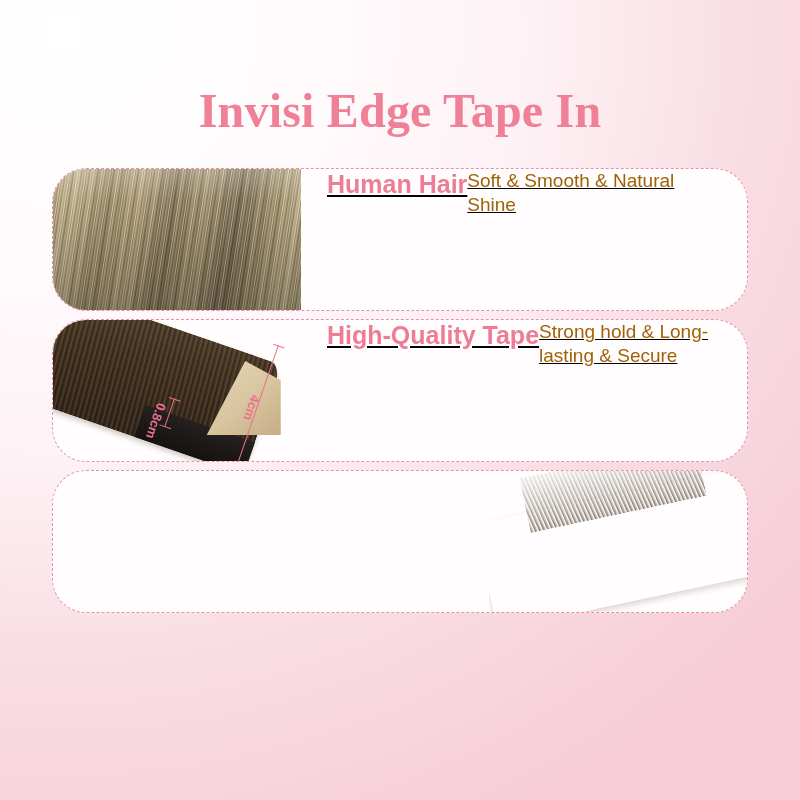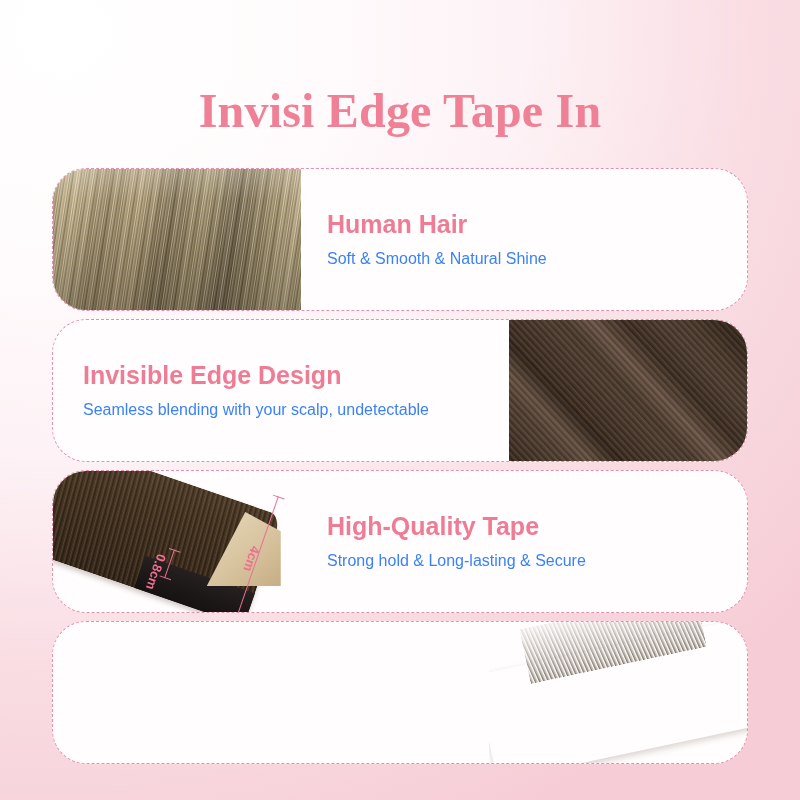--- a/index.html
+++ b/index.html
@@ -53,37 +53,37 @@
     display: flex;
     align-items: stretch;
   }
   .card.img-right { flex-direction: row; }
   .card.img-left  { flex-direction: row; }
 
   
   .card-text {
     flex: 1 1 auto;
     display: flex;
-    flex-direction: column;
-    justify-content: center;
+    flex-direction: row;
     padding: 0 26px;
+    text-decoration: underline;
   }
   .card-text.pad-left-img { padding-left: 30px; }
 
   .card-heading {
     color: #ef7c95;
     font-weight: bold;
     font-size: 25px;
     line-height: 1.25;
     margin-bottom: 9px;
     white-space: nowrap;
   }
   .card-sub {
-    color: #3b82f6;
-    font-size: 16px;
+    color: #a16207;
+    font-size: 19px;
     line-height: 1.28;
     max-width: 430px;
   }
 
   
   .img-pane {
     position: relative;
     flex: 0 0 auto;
     overflow: hidden;
   }
@@ -261,27 +261,20 @@
 <div class="cards">
 
   <div class="card img-left">
     <div class="img-pane pane-blonde"></div>
     <div class="card-text">
       <div class="card-heading">Human Hair</div>
       <div class="card-sub">Soft &amp; Smooth &amp; Natural Shine</div>
     </div>
   </div>
 
-  <div class="card img-right">
-    <div class="card-text pad-left-img">
-      <div class="card-heading">Invisible Edge Design</div>
-      <div class="card-sub">Seamless blending with your scalp, undetectable</div>
-    </div>
-    <div class="img-pane pane-dark-diag"></div>
-  </div>
 
   <div class="card img-left">
     <div class="img-pane pane-tape">
       <div class="weft">
         <div class="weft-band"></div>
       </div>
       <div class="peel-tab"></div>
       <div class="dim-line dim-v"></div>
       <div class="dim-line dim-d"></div>
       <div class="dim-label label-08">0.8cm</div>

